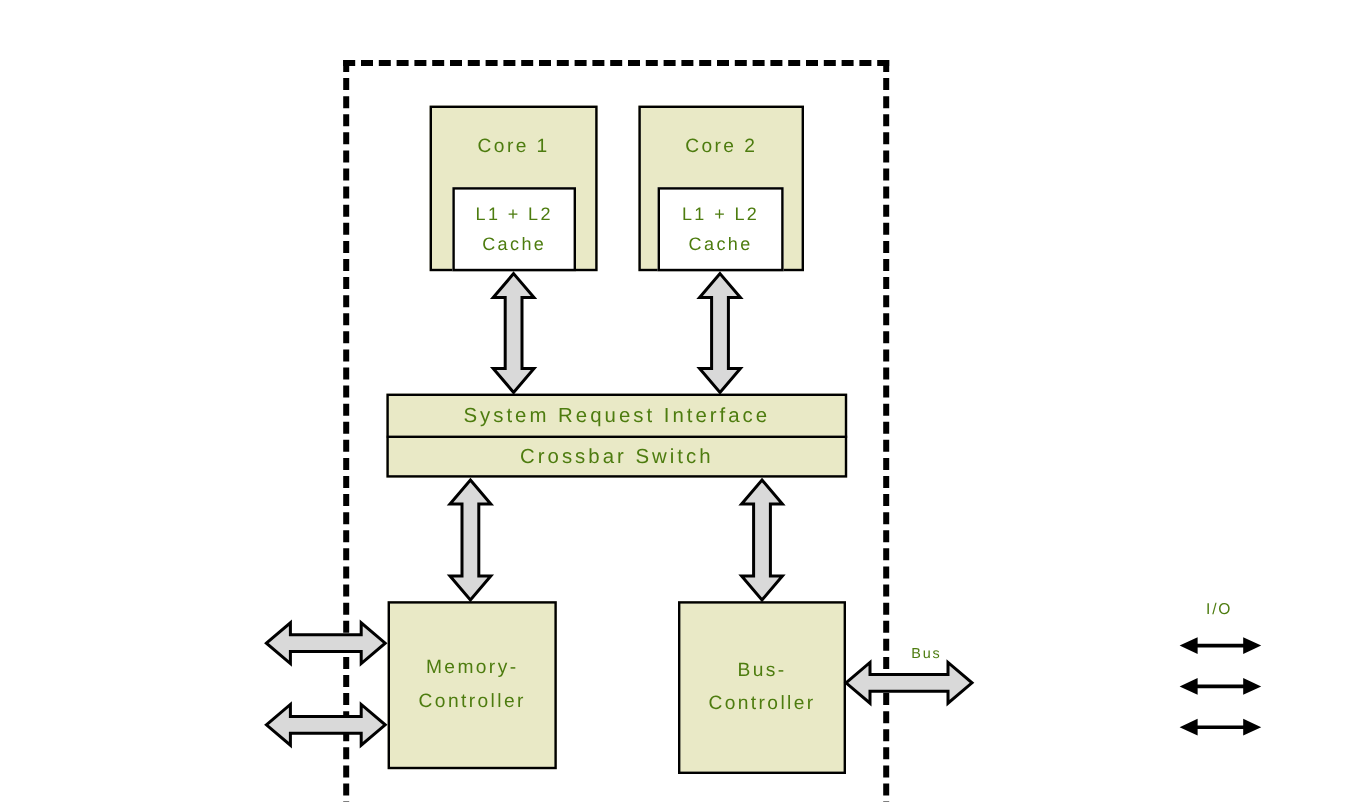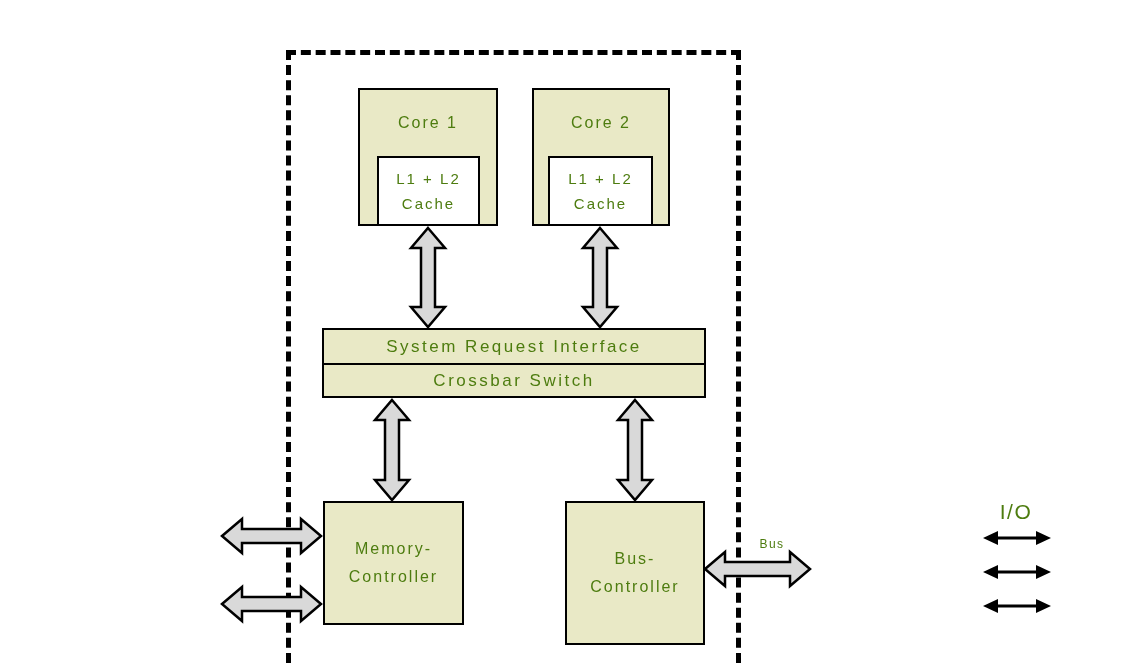--- a/index.html
+++ b/index.html
@@ -116,21 +116,21 @@
 
   <div class="bar" style="left:322px; top:327px; width:384px; height:35px;">
     <span>Crossbar Switch</span>
   </div>
 
   <div class="bar" style="left:322px; top:292px; width:384px; height:37px;">
     <span>System Request Interface</span>
   </div>
 
 
-  <div class="block centered" style="left:323px; top:465px; width:141px; height:124px;">
+  <div class="block centered" style="left:323px; top:465px; width:141px; height:140px;">
     <div>Memory-</div>
     <div>Controller</div>
   </div>
 
   <div class="block centered" style="left:565px; top:465px; width:140px; height:144px;">
     <div>Bus-</div>
     <div>Controller</div>
   </div>
 
 
@@ -157,21 +157,21 @@
   <svg class="arrow-svg" style="left:220px; top:548px;" width="103" height="40" viewBox="0 0 103 40">
     <polygon points="2,20 22,3 22,13 81,13 81,3 101,20 81,37 81,27 22,27 22,37" fill="#d9d9d9" stroke="#000000" stroke-width="2.5"></polygon>
   </svg>
 
   <svg class="arrow-svg" style="left:703px; top:513px;" width="109" height="40" viewBox="0 0 109 40">
     <polygon points="2,20 22,3 22,13 87,13 87,3 107,20 87,37 87,27 22,27 22,37" fill="#d9d9d9" stroke="#000000" stroke-width="2.5"></polygon>
   </svg>
 
   <div class="float-label" style="left:742px; top:501px; width:60px;">Bus</div>
 
-  <div class="float-label" style="left:982px; top:464px; width:68px; font-size:21px;">I/O</div>
+  <div class="float-label" style="left:982px; top:464px; width:68px; font-size:13px;">I/O</div>
 
   <svg class="arrow-svg" style="left:982px; top:490px;" width="70" height="24" viewBox="0 0 70 24">
     <line x1="13" y1="12" x2="57" y2="12" stroke="#000000" stroke-width="3"></line>
     <polygon points="1,12 16,5 16,19" fill="#000000"></polygon>
     <polygon points="69,12 54,5 54,19" fill="#000000"></polygon>
   </svg>
   <svg class="arrow-svg" style="left:982px; top:524px;" width="70" height="24" viewBox="0 0 70 24">
     <line x1="13" y1="12" x2="57" y2="12" stroke="#000000" stroke-width="3"></line>
     <polygon points="1,12 16,5 16,19" fill="#000000"></polygon>
     <polygon points="69,12 54,5 54,19" fill="#000000"></polygon>

